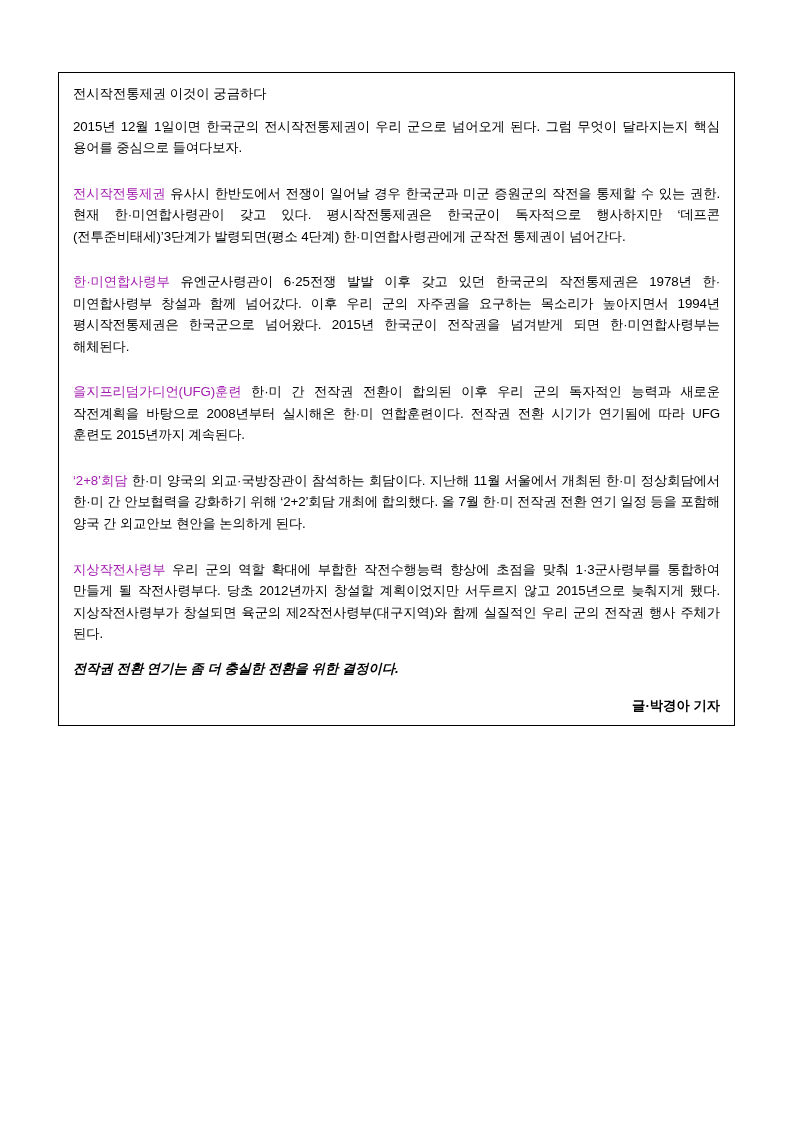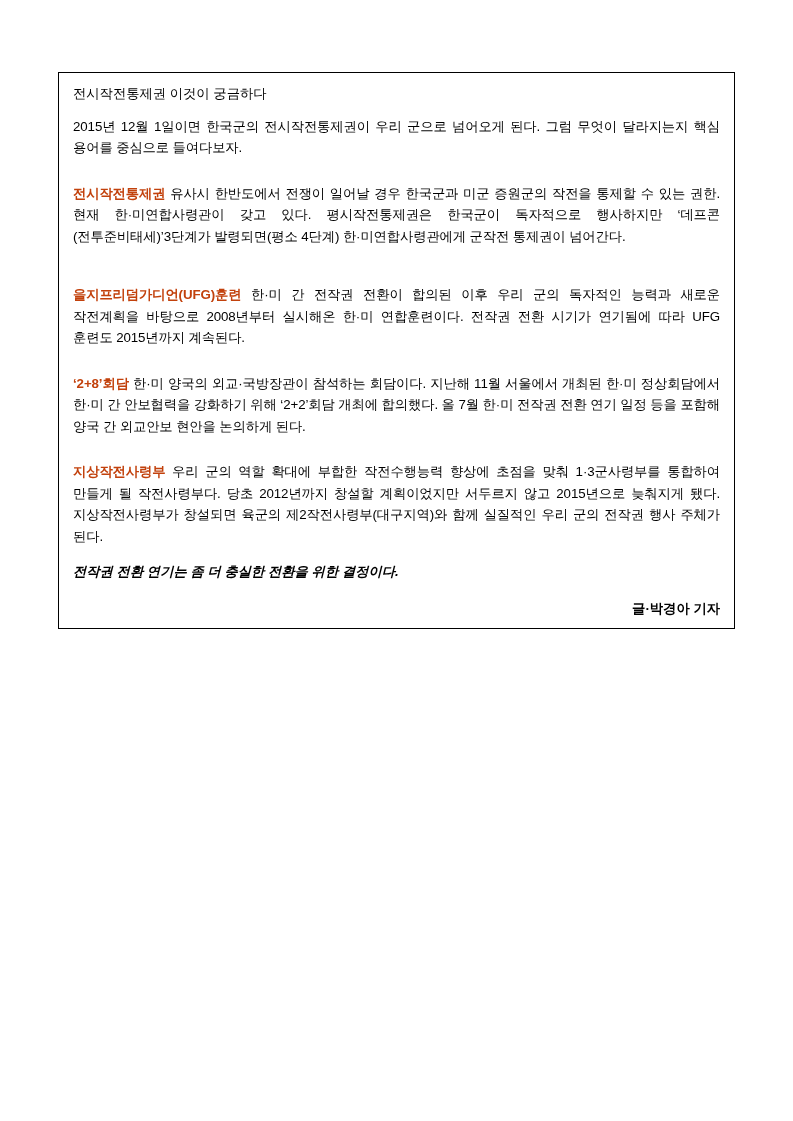--- a/index.html
+++ b/index.html
@@ -40,22 +40,21 @@
   }
   .spacer {
     height: 13px;
   }
   .lead-title {
     font-size: 13.3px;
     line-height: 1.62;
     margin-bottom: 0;
   }
   .term {
-    color: #c2410c;
-    font-weight: bold;
+    color: #a21caf;
   }
   .bold-line {
     font-weight: bold;
     font-size: 13.3px;
     line-height: 1.62;
     font-style: italic;
   }
   .byline {
     text-align: right;
     font-weight: bold;
@@ -77,20 +76,21 @@
     <div class="lead-title">전시작전통제권 이것이 궁금하다</div>
 
     <div class="para">2015년 12월 1일이면 한국군의 전시작전통제권이 우리 군으로 넘어오게 된다. 그럼 무엇이 달라지는지 핵심 용어를 중심으로 들여다보자.</div>
 
     <div class="spacer"></div>
 
     <div class="para"><span class="term">전시작전통제권</span><span class="para-body"> </span><span>유사시 한반도에서 전쟁이 일어날 경우 한국군과 미군 증원군의 작전을 통제할 수 있는 권한. 현재 한·미연합사령관이 갖고 있다. 평시작전통제권은 한국군이 독자적으로 행사하지만 ‘데프콘(전투준비태세)’3단계가 발령되면(평소 4단계) 한·미연합사령관에게 군작전 통제권이 넘어간다.</span></div>
 
     <div class="spacer"></div>
 
+    <div class="para"><span class="term">한·미연합사령부</span><span class="para-body"> </span><span>유엔군사령관이 6·25전쟁 발발 이후 갖고 있던 한국군의 작전통제권은 1978년 한·미연합사령부 창설과 함께 넘어갔다. 이후 우리 군의 자주권을 요구하는 목소리가 높아지면서 1994년 평시작전통제권은 한국군으로 넘어왔다. 2015년 한국군이 전작권을 넘겨받게 되면 한·미연합사령부는 해체된다.</span></div>
 
     <div class="spacer"></div>
 
     <div class="para"><span class="term">을지프리덤가디언(UFG)훈련</span><span class="para-body"> </span><span>한·미 간 전작권 전환이 합의된 이후 우리 군의 독자적인 능력과 새로운 작전계획을 바탕으로 2008년부터 실시해온 한·미 연합훈련이다. 전작권 전환 시기가 연기됨에 따라 UFG 훈련도 2015년까지 계속된다.</span></div>
 
     <div class="spacer"></div>
 
     <div class="para"><span class="term">‘2+8’회담</span><span class="para-body"> </span><span>한·미 양국의 외교·국방장관이 참석하는 회담이다. 지난해 11월 서울에서 개최된 한·미 정상회담에서 한·미 간 안보협력을 강화하기 위해 ‘2+2’회담 개최에 합의했다. 올 7월 한·미 전작권 전환 연기 일정 등을 포함해 양국 간 외교안보 현안을 논의하게 된다.</span></div>
 
     <div class="spacer"></div>

